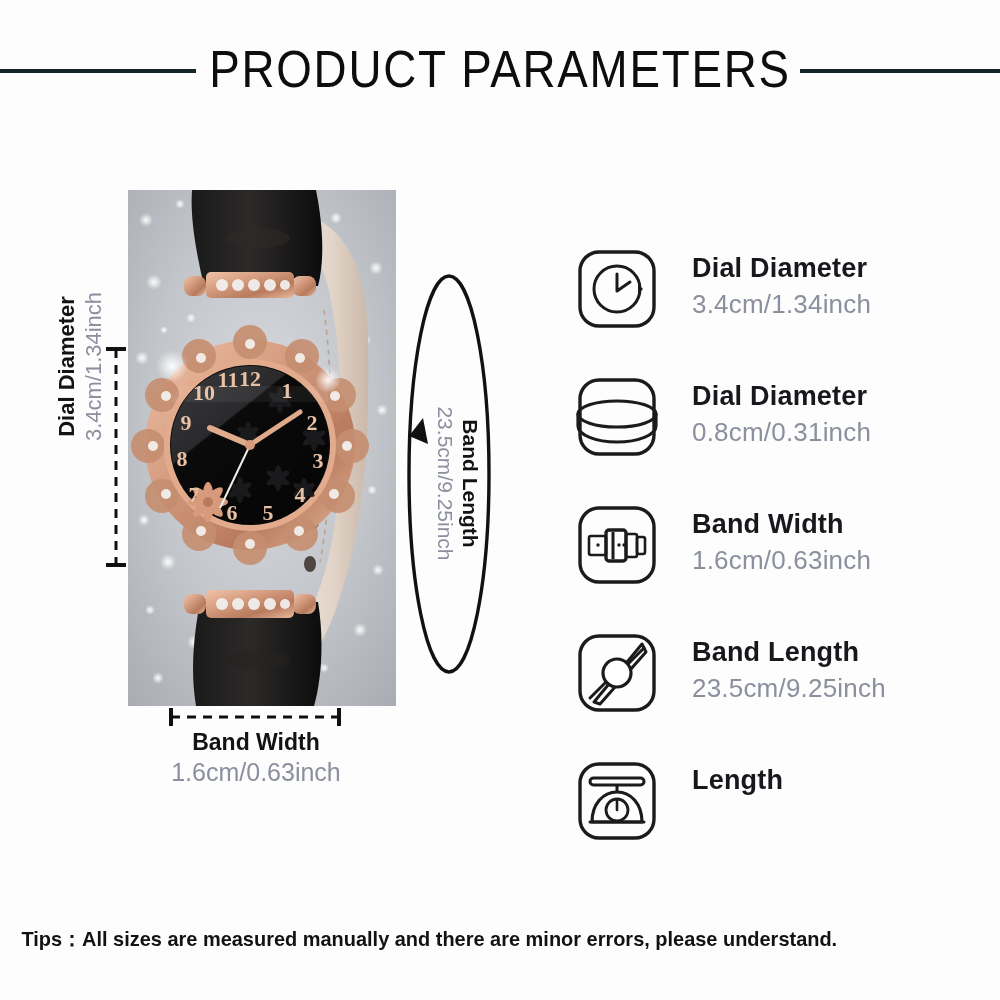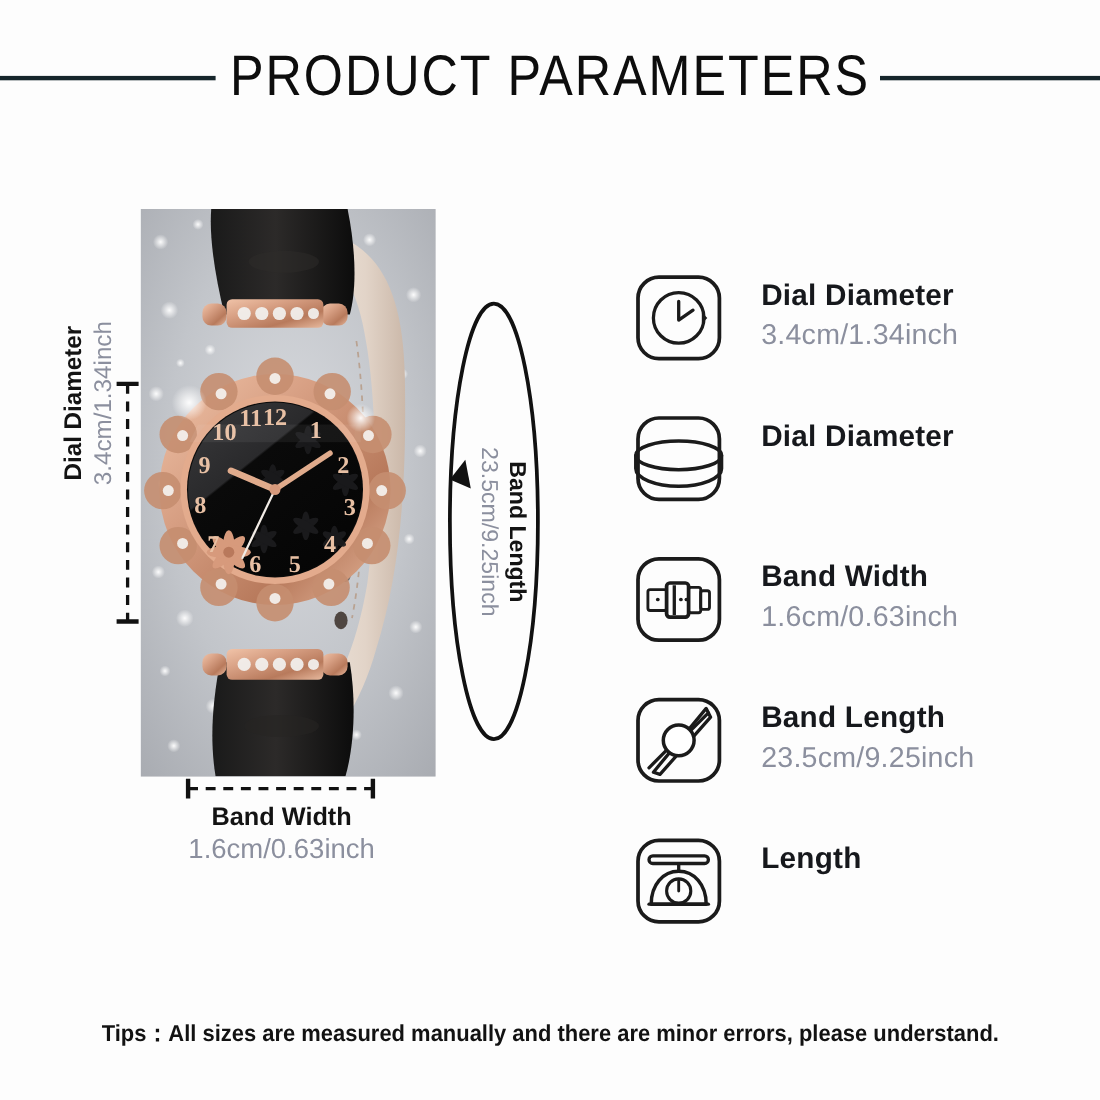--- a/index.html
+++ b/index.html
@@ -176,21 +176,21 @@
     color: #8b8f9e;
     line-height: 36px;
     letter-spacing: 0.2px;
   }
 
   
   #footer {
     position: absolute;
     left: 0; top: 925px;
     width: 1000px;
-    text-align: center;
+    text-align: left;
   }
   #footer-text {
     font-family: "Liberation Sans Narrow", "Liberation Sans", sans-serif;
     font-size: 21px;
     font-weight: 700;
     color: #121212;
     transform: scaleX(0.95);
     display: inline-block;
     white-space: nowrap;
   }
@@ -488,20 +488,21 @@
     <div class="spec-row">
       <div class="spec-icon">
         <svg width="82" height="82" viewBox="0 0 82 82">
           <rect x="4" y="4" width="74" height="74" rx="19" fill="none" stroke="#1b1b1b" stroke-width="3.4"></rect>
           <path d="M2 38 L2 50 C2 59 20 66 41 66 C62 66 80 59 80 50 L80 38" fill="none" stroke="#1b1b1b" stroke-width="3.2" stroke-linecap="round"></path>
           <ellipse cx="41" cy="38" rx="39" ry="13" fill="none" stroke="#1b1b1b" stroke-width="3.2"></ellipse>
         </svg>
       </div>
       <div class="spec-texts">
         <span class="spec-label">Dial Diameter</span>
+        <span class="spec-value">0.8cm/0.31inch</span>
       </div>
     </div>
 
     <div class="spec-row">
       <div class="spec-icon">
         <svg width="82" height="82" viewBox="0 0 82 82">
           <rect x="4" y="4" width="74" height="74" rx="19" fill="none" stroke="#1b1b1b" stroke-width="3.4"></rect>
           <rect x="13" y="32" width="17" height="19" rx="2" fill="none" stroke="#1b1b1b" stroke-width="2.6"></rect>
           <rect x="30" y="26" width="20" height="31" rx="3" fill="none" stroke="#1b1b1b" stroke-width="3.4"></rect>
           <rect x="50" y="30" width="11" height="23" rx="2" fill="none" stroke="#1b1b1b" stroke-width="2.6"></rect>

